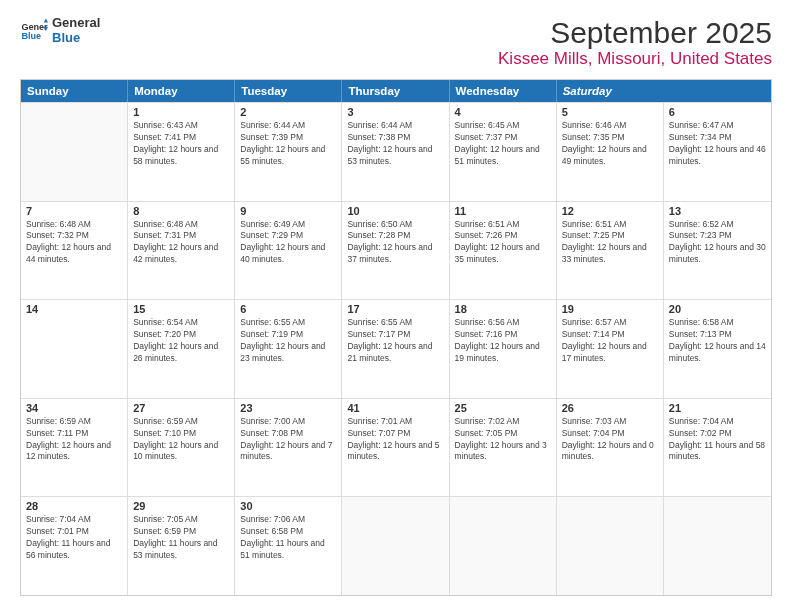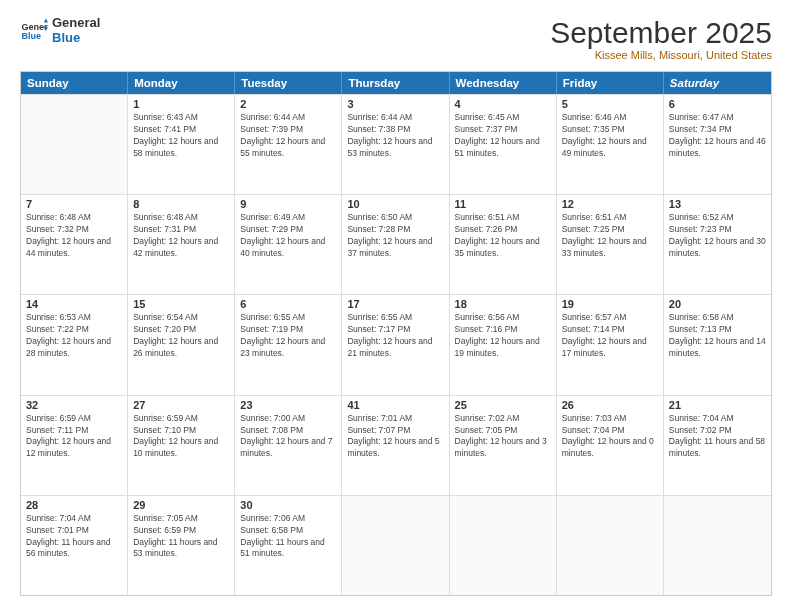--- a/index.html
+++ b/index.html
@@ -35,22 +35,22 @@
     .title-block {
       text-align: right;
     }
     .month-title {
       font-size: 30px;
       font-weight: 300;
       color: #333;
       line-height: 1.1;
     }
     .location {
-      font-size: 11px;
-      color: #a16207;
+      font-size: 17px;
+      color: #be185d;
     }
     .calendar {
       border: 1px solid #ccc;
       flex: 1;
       display: flex;
       flex-direction: column;
     }
     .cal-header {
       display: grid;
       grid-template-columns: repeat(7, 1fr);
@@ -121,21 +121,20 @@
     </div>
   </div>
 
   <div class="calendar">
     <div class="cal-header" id="cal-header">
         <div class="cal-header-cell">Sunday</div>
         <div class="cal-header-cell">Monday</div>
         <div class="cal-header-cell">Tuesday</div>
         <div class="cal-header-cell">Thursday</div>
         <div class="cal-header-cell">Wednesday</div>
-        <div class="cal-header-cell">Friday</div>
         <div class="cal-header-cell">Saturday</div>
       </div>
     <div class="cal-body" id="cal-body">
         <div class="cal-row">
           <div class="cal-cell empty"></div>
           <div class="cal-cell">
             <div class="day-num">1</div>
             <div class="cell-info">Sunrise: 6:43 AM<br>Sunset: 7:41 PM<br>Daylight: 12 hours and 58 minutes.</div>
           </div>
           <div class="cal-cell">
@@ -185,21 +184,20 @@
             <div class="cell-info">Sunrise: 6:51 AM<br>Sunset: 7:25 PM<br>Daylight: 12 hours and 33 minutes.</div>
           </div>
           <div class="cal-cell">
             <div class="day-num">13</div>
             <div class="cell-info">Sunrise: 6:52 AM<br>Sunset: 7:23 PM<br>Daylight: 12 hours and 30 minutes.</div>
           </div>
         </div>
         <div class="cal-row">
           <div class="cal-cell">
             <div class="day-num">14</div>
-            <div class="cell-info">Sunrise: 6:53 AM<br>Sunset: 7:22 PM<br>Daylight: 12 hours and 28 minutes.</div>
           </div>
           <div class="cal-cell">
             <div class="day-num">15</div>
             <div class="cell-info">Sunrise: 6:54 AM<br>Sunset: 7:20 PM<br>Daylight: 12 hours and 26 minutes.</div>
           </div>
           <div class="cal-cell">
             <div class="day-num">6</div>
             <div class="cell-info">Sunrise: 6:55 AM<br>Sunset: 7:19 PM<br>Daylight: 12 hours and 23 minutes.</div>
           </div>
           <div class="cal-cell">
@@ -214,21 +212,21 @@
             <div class="day-num">19</div>
             <div class="cell-info">Sunrise: 6:57 AM<br>Sunset: 7:14 PM<br>Daylight: 12 hours and 17 minutes.</div>
           </div>
           <div class="cal-cell">
             <div class="day-num">20</div>
             <div class="cell-info">Sunrise: 6:58 AM<br>Sunset: 7:13 PM<br>Daylight: 12 hours and 14 minutes.</div>
           </div>
         </div>
         <div class="cal-row">
           <div class="cal-cell">
-            <div class="day-num">32</div>
+            <div class="day-num">34</div>
             <div class="cell-info">Sunrise: 6:59 AM<br>Sunset: 7:11 PM<br>Daylight: 12 hours and 12 minutes.</div>
           </div>
           <div class="cal-cell">
             <div class="day-num">27</div>
             <div class="cell-info">Sunrise: 6:59 AM<br>Sunset: 7:10 PM<br>Daylight: 12 hours and 10 minutes.</div>
           </div>
           <div class="cal-cell">
             <div class="day-num">23</div>
             <div class="cell-info">Sunrise: 7:00 AM<br>Sunset: 7:08 PM<br>Daylight: 12 hours and 7 minutes.</div>
           </div>

